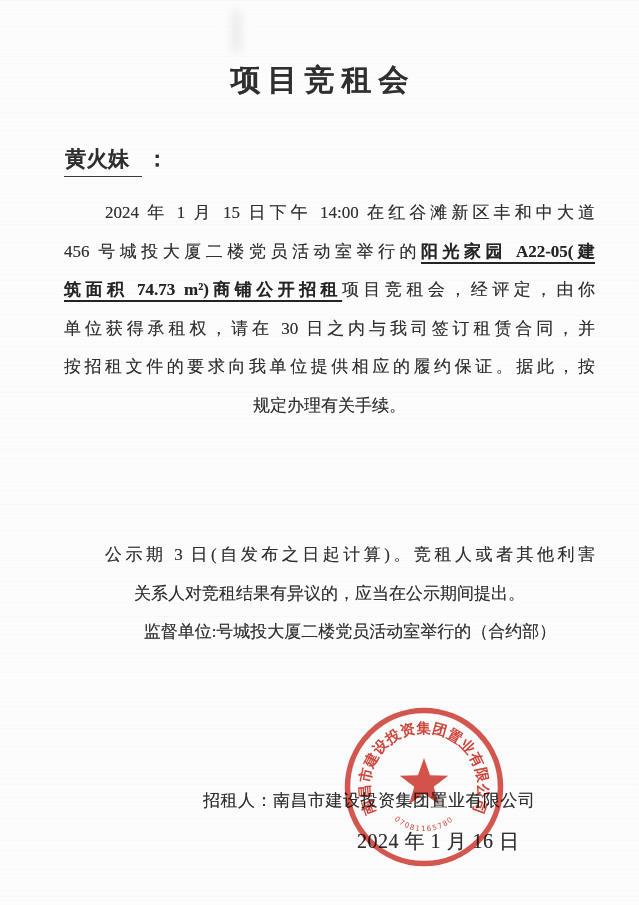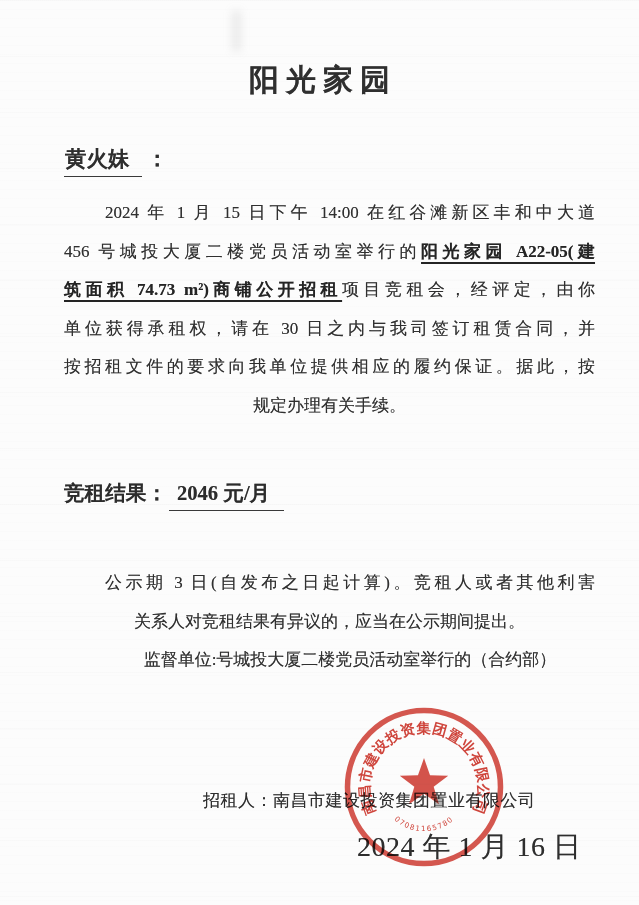--- a/index.html
+++ b/index.html
@@ -32,21 +32,21 @@
   .addressee .name{
     border-bottom:1.6px solid #3a3a3a;
     padding:0 12px 3px 1px;display:inline-block;
   }
   .addressee .colon{margin-left:5px;font-weight:700;}
   .bodyblock{
     position:absolute;left:64px;width:531px;
     font-size:17px;line-height:38.6px;color:#303030;
   }
   .para1{top:194px;}
-  .noticeblock{top:564px;}
+  .noticeblock{top:536px;}
   .line{white-space:nowrap;text-align:center;}
   .line.jl{white-space:normal;text-align:justify;text-align-last:justify;}
   .indent{padding-left:41px;}
   .bu{
     font-weight:700;
     text-decoration:underline;
     text-underline-offset:5px;
     text-decoration-thickness:1.6px;
     color:#242424;
   }
@@ -59,21 +59,21 @@
     font-weight:600;
     border-bottom:1.7px solid #3a3a3a;
     padding:0 14px 3px 8px;margin-left:2px;display:inline-block;
   }
   .lessor{
     position:absolute;top:789px;left:203px;
     font-size:17px;letter-spacing:.5px;color:#2e2e2e;
   }
   .dateline{
     position:absolute;top:828px;left:357px;
-    font-size:28px;letter-spacing:.5px;color:#2e2e2e;
+    font-size:20px;letter-spacing:.5px;color:#2e2e2e;
   }
   .seal{
     position:absolute;left:339px;top:702px;width:170px;height:170px;
     mix-blend-mode:multiply;opacity:.94;
     filter:blur(.2px);
   }
   .seal .ring-text{
     font-size:17px;font-weight:600;letter-spacing:.5px;
     font-family:"Liberation Serif","DejaVu Serif",serif;
   }
@@ -82,38 +82,35 @@
     font-family:"DejaVu Sans","Liberation Sans",sans-serif;
   }
 </style>
 </head>
 <body>
 
 <div class="sheet">
 
   <div class="smudge"></div>
 
-  <div class="title txt">阳光家园</div>
+  <div class="title txt">项目竞租会</div>
 
   <div class="addressee txt">
     <span class="name">黄火妹</span><span class="colon">：</span>
   </div>
 
   <div class="bodyblock para1 txt">
     <div class="line jl indent"><span>2024 年 1 月 15 日下午 14:00 在红谷滩新区丰和中大道</span></div>
     <div class="line jl"><span>456 号城投大厦二楼党员活动室举行的</span><span class="bu">阳光家园 A22-05(建</span></div>
     <div class="line jl"><span class="bu">筑面积 74.73 m²)商铺公开招租</span><span>项目竞租会，经评定，由你</span></div>
     <div class="line jl"><span>单位获得承租权，请在 30 日之内与我司签订租赁合同，并</span></div>
     <div class="line jl"><span>按招租文件的要求向我单位提供相应的履约保证。据此，按</span></div>
     <div class="line"><span>规定办理有关手续。</span></div>
   </div>
 
-  <div class="result txt">
-    <span class="label">竞租结果：</span><span class="value">2046 元/月</span>
-  </div>
 
   <div class="bodyblock noticeblock txt">
     <div class="line jl indent"><span>公示期 3 日(自发布之日起计算)。竞租人或者其他利害</span></div>
     <div class="line"><span>关系人对竞租结果有异议的，应当在公示期间提出。</span></div>
     <div class="line indent"><span>监督单位:号城投大厦二楼党员活动室举行的（合约部）</span></div>
   </div>
 
   <div class="lessor txt">招租人：南昌市建设投资集团置业有限公司</div>
   <div class="dateline txt">2024 年 1 月 16 日</div>
 

